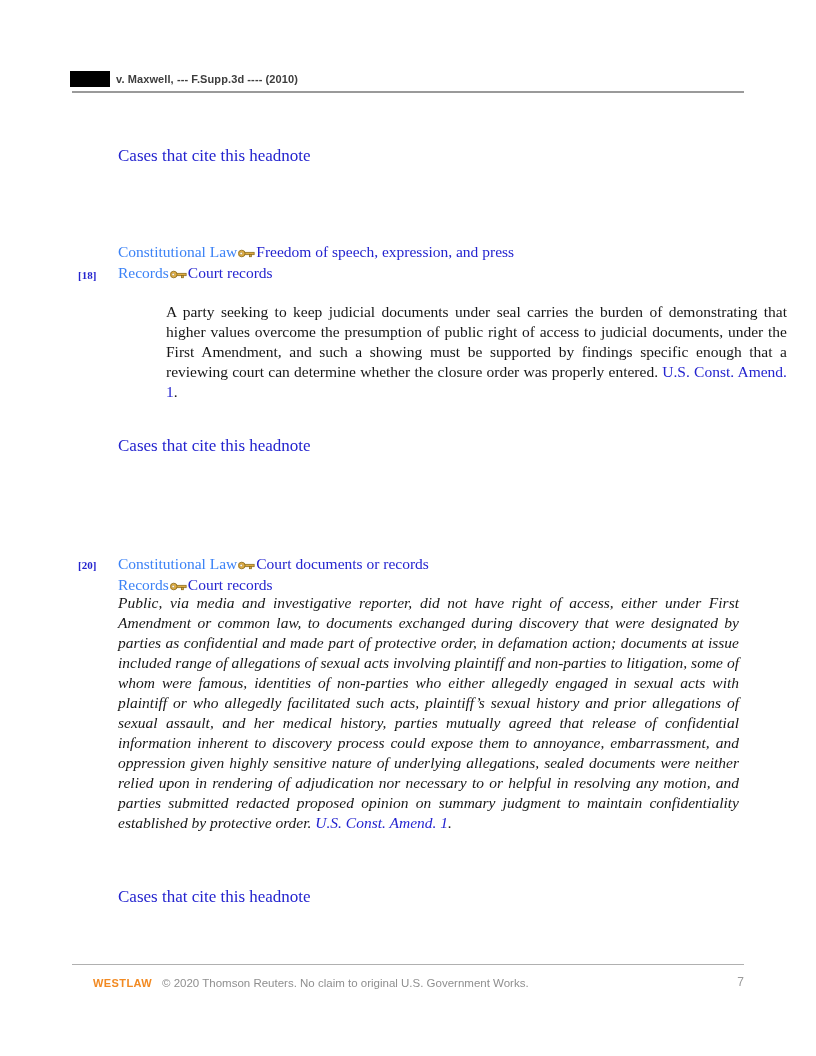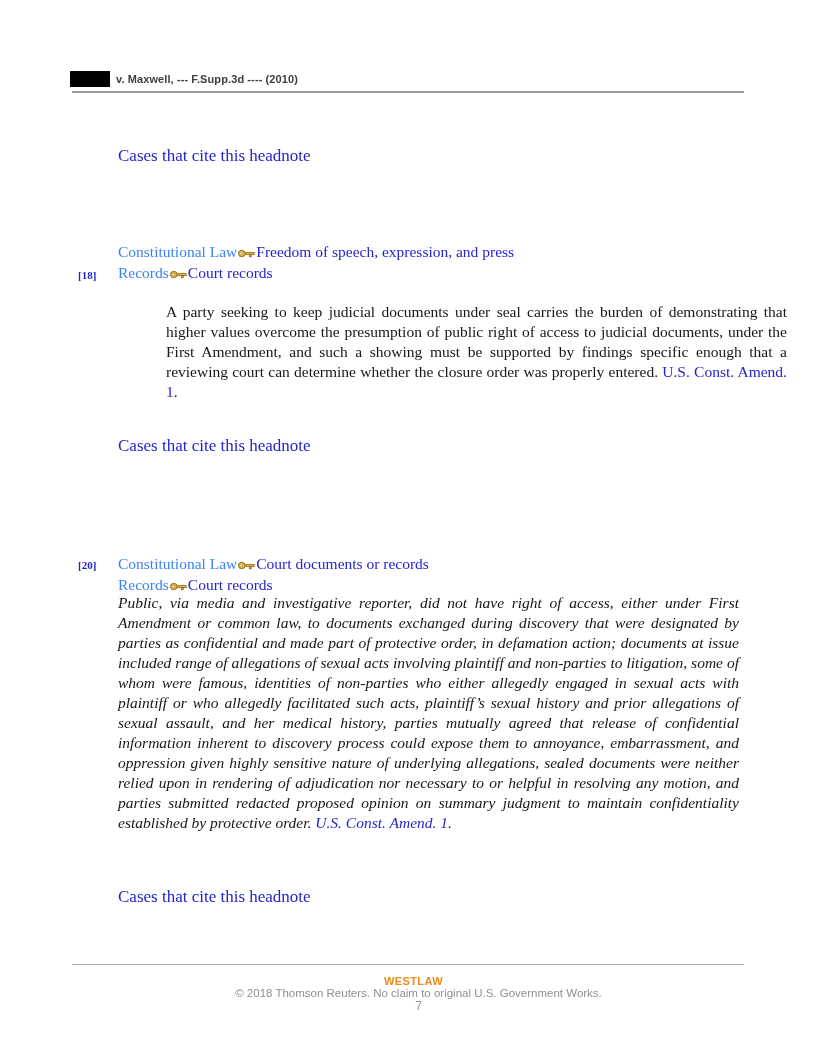--- a/index.html
+++ b/index.html
@@ -97,25 +97,24 @@
   .footer-rule {
     position: absolute;
     top: 964px; left: 72px;
     width: 672px; height: 0;
     border-top: 1px solid #b0b0b0;
   }
   .doc-footer {
     position: absolute;
     top: 975px; left: 93px; right: 72px;
     display: flex;
-    align-items: center;
+    align-items: flex-end;
     font-family: "Liberation Sans", sans-serif;
     font-size: 11.5px;
     color: #8f8f8f;
-    flex-direction: column;
   }
   .westlaw-brand {
     font-weight: bold;
     font-size: 11px;
     color: #f28a22;
     letter-spacing: 0.4px;
     margin-right: 10px;
   }
   .footer-copyright { flex: 1 1 auto; }
   .footer-page-number { font-size: 12px; color: #9a9a9a; }
@@ -173,17 +172,17 @@
             <circle cx="3.8" cy="5" r="1.4" fill="#ffffff" stroke="#8a6a1c" stroke-width="0.5"></circle>
           </svg></span><span>Court records</span>
     </div>
   </div>
   <p class="hn-body" id="hn19-body"><span>Public, via media and investigative reporter, did not have right of access, either under First Amendment or common law, to documents exchanged during discovery that were designated by parties as confidential and made part of protective order, in defamation action; documents at issue included range of allegations of sexual acts involving plaintiff and non-parties to litigation, some of whom were famous, identities of non-parties who either allegedly engaged in sexual acts with plaintiff or who allegedly facilitated such acts, plaintiff’s sexual history and prior allegations of sexual assault, and her medical history, parties mutually agreed that release of confidential information inherent to discovery process could expose them to annoyance, embarrassment, and oppression given highly sensitive nature of underlying allegations, sealed documents were neither relied upon in rendering of adjudication nor necessary to or helpful in resolving any motion, and parties submitted redacted proposed opinion on summary judgment to maintain confidentiality established by protective order. </span><span class="inline-cite">U.S. Const. Amend. 1</span><span>.</span></p>
   <a class="cite-link" id="cite-link-19">Cases that cite this headnote</a>
 
   <div class="footer-rule"></div>
   <div class="doc-footer">
     <span class="westlaw-brand">WESTLAW</span>
-    <span class="footer-copyright">© 2018 Thomson Reuters. No claim to original U.S. Government Works.</span>
+    <span class="footer-copyright">© 2020 Thomson Reuters. No claim to original U.S. Government Works.</span>
     <span class="footer-page-number">7</span>
   </div>
 
 </div>
 
 </body></html>

